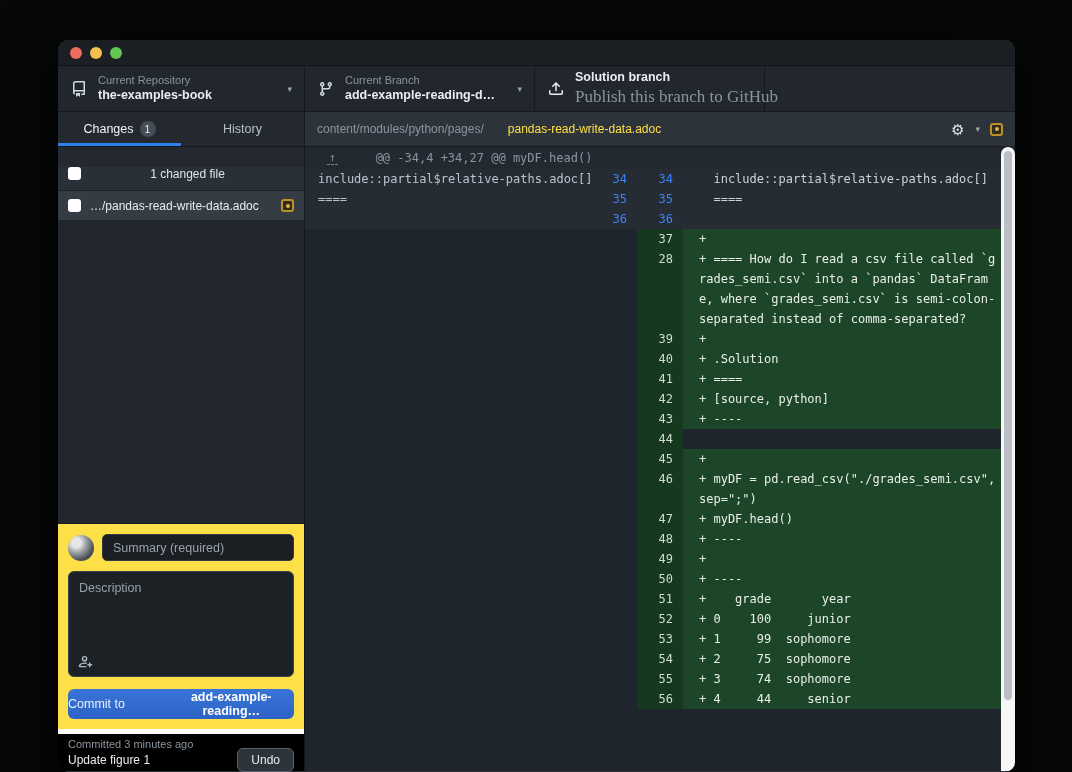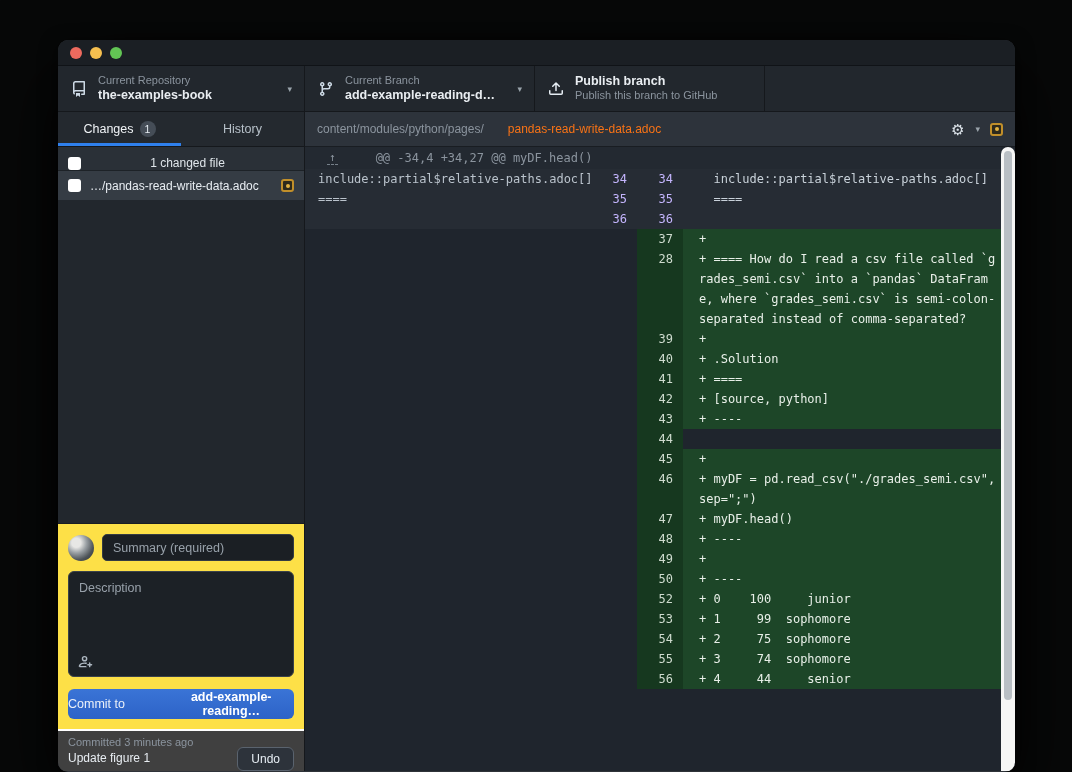--- a/index.html
+++ b/index.html
@@ -24,39 +24,39 @@
   .toolbar { height:46px; background:#22272d; display:flex; border-bottom:1px solid #15181c; }
   .tb-section { display:flex; align-items:center; padding:0 12px; position:relative; border-right:1px solid #15181c; cursor:default; }
   .tb-section.repo { width:247px; }
   .tb-section.branch { width:230px; }
   .tb-section.publish { width:230px; }
   .tb-rest { flex:1; }
   .tb-icon { width:18px; display:flex; justify-content:center; margin-right:10px; flex:none; }
   .tb-text { line-height:1.25; min-width:0; }
   .tb-label { font-size:11px; color:#8b949e; }
   .tb-value { font-size:12.5px; font-weight:700; color:#e9edf1; white-space:nowrap; }
-  .tb-sub { font-size:11px; color:#8b949e; white-space:nowrap; }
+  .tb-sub { font-size:17px; color:#8b949e; white-space:nowrap;font-family:Liberation Serif, serif; }
   .caret { color:#9aa3ab; font-size:9px; margin-left:auto; padding-left:8px; }
 
   
   .content { display:flex; height:calc(100% - 73px); }
   .sidebar { width:247px; flex:none; display:flex; flex-direction:column; background:#24292f; border-right:1px solid #15181c; }
   .main { flex:1; min-width:0; display:flex; flex-direction:column; background:#1f252d; }
 
   
   .tabs { height:35px; display:flex; border-bottom:1px solid #15181c; background:#24292f; }
   .tab { flex:1; display:flex; align-items:center; justify-content:center; gap:6px; font-size:12.5px; color:#b7c0c9;
          position:relative; cursor:pointer; }
   .tab.active { color:#f0f3f6; }
   .tab.active::after { content:""; position:absolute; left:0; right:0; bottom:0; height:3px; background:#2f80ed; }
   .badge { min-width:16px; height:16px; border-radius:9px; background:#454d57; color:#e6edf3; font-size:10.5px;
            display:inline-flex; align-items:center; justify-content:center; padding:0 4px; }
 
   
-  .files-header { height:24px; background:#2a3037; display:flex; align-items:flex-end; padding:0 10px; border-bottom:1px solid #1d2227; }
+  .files-header { height:24px; background:#2a3037; display:flex; align-items:flex-start; padding:0 10px; border-bottom:1px solid #1d2227;margin-top:20px; }
   .files-header-label { flex:1; text-align:center; font-size:12px; color:#dfe5ea; }
   .checkbox { width:13px; height:13px; background:#ffffff; border-radius:3px; flex:none; display:inline-block; }
   .file-row { height:29px; background:#353c44; display:flex; align-items:center; gap:9px; padding:0 10px; cursor:pointer; }
   .file-name { flex:1; font-size:12px; color:#e8edf2; white-space:nowrap; overflow:hidden; }
   .mod-icon { width:13px; height:13px; border:2px solid #c18f2a; border-radius:3px; position:relative; flex:none; background:#2e2a1c; }
   .mod-icon::after { content:""; position:absolute; left:50%; top:50%; width:4px; height:4px; margin:-2px 0 0 -2px;
                      border-radius:50%; background:#e3b341; }
   .list-empty { flex:1; background:#22272d; }
 
   
@@ -71,50 +71,50 @@
               position:relative; padding:9px 10px; cursor:text; }
   .desc-placeholder { font-size:12.5px; color:#98a1aa; }
   .coauthor-icon { position:absolute; left:9px; bottom:7px; }
   .commit-btn { margin-top:12px; width:100%; height:30px; border:none; border-radius:6px; cursor:pointer;
                 background:linear-gradient(#3a74d6, #2d63c7); color:#eaf0f8; font-size:12.5px;
                 font-family:"Liberation Sans",sans-serif; display:flex; align-items:center; justify-content:center; }
   .commit-btn b { color:#ffffff;margin-left:40px; }
   .commit-btn .prefix { white-space:pre; }
 
   
-  .committed-bar { height:42px; background:#404040; border-top:2px solid #ffffff; display:flex; align-items:center;
+  .committed-bar { height:42px; background:#000000; border-top:5px solid #ffffff; display:flex; align-items:center;
                    padding:0 10px; gap:24px; }
   .committed-text { flex:1; line-height:1.35; min-width:0; }
   .committed-when { font-size:11px; color:#8b949e; white-space:nowrap; }
   .committed-msg { font-size:12px; color:#e8edf2; white-space:nowrap; }
   .undo-btn { background:#2d333b; color:#e6edf3; font-size:12px; border:1px solid #5a636e; border-radius:6px;
               padding:4px 13px; cursor:pointer; font-family:"Liberation Sans",sans-serif; flex:none;margin-top:15px; }
 
   
   .path-bar { height:35px; background:#2d333b; border-bottom:1px solid #191d22; display:flex; align-items:center;
               padding:0 12px; flex:none; }
   .path { flex:1; font-size:12px; white-space:nowrap; overflow:hidden; }
   .path-dir { color:#8b949e; }
-  .path-file { color:#f97316;padding-left:24px; }
+  .path-file { color:#fde047;padding-left:24px; }
   .path-actions { display:flex; align-items:center; gap:10px; flex:none; }
   .gear-wrap { display:flex; align-items:center; gap:3px; cursor:pointer; }
   .gear { color:#dce3e9; font-size:15px; line-height:1; }
 
   
   .diff { flex:1; position:relative; overflow:hidden; font-family:"DejaVu Sans Mono", monospace; font-size:12px; }
   .diff-inner { position:absolute; inset:0 14px 0 0; }
   .hunk-row { height:22px; display:flex; align-items:center; background:#232931; color:#8b949e; }
   .expand-icon { margin-left:22px; color:#8b949e; font-size:11px; line-height:1; border-bottom:1px dashed #76808a;
                  padding:0 2px 1px; cursor:pointer; }
   .hunk-text { margin-left:38px; font-size:12px; white-space:pre; }
 
   .diff-row { display:grid; grid-template-columns:1fr 36px 46px 318px; }
   .diff-row .cell { line-height:20px; min-height:20px; }
   .old-text { padding-left:13px; white-space:pre-wrap; word-break:break-all; color:#bac3cc; }
-  .old-num, .new-num { text-align:right; padding-right:10px; color:#c4b5fd; }
+  .old-num, .new-num { text-align:right; padding-right:10px; color:#3b82f6; }
   .new-text { padding:0 4px 0 16px; white-space:pre-wrap; word-break:break-all; color:#c9d2da; }
   .diff-row.context .cell { background:#262c34; }
   .diff-row.context .new-text { padding-left:calc(16px + 2ch); }
   .diff-row.added .old-text, .diff-row.added .old-num { background:transparent; }
   .diff-row.added .new-num { background:#16381f; color:#cfdccf; }
   .diff-row.added .new-text { background:#1d4628; color:#e8efe8; }
 
   
   .scrollbar { position:absolute; top:0; right:0; bottom:0; width:14px; background:#f6f6f5; border-radius:7px 7px 0 0; }
   .scroll-thumb { position:absolute; left:3px; right:3px; top:4px; height:88%; background:#b9bfc4; border-radius:4px; cursor:grab; }
@@ -163,21 +163,21 @@
       </div>
 
       <div class="tb-section publish">
         <span class="tb-icon">
           <svg viewBox="0 0 16 16" width="16" height="16" fill="#e6edf3">
               <path d="M2.75 14A1.75 1.75 0 0 1 1 12.25v-2.5a.75.75 0 0 1 1.5 0v2.5c0 .138.112.25.25.25h10.5a.25.25 0 0 0 .25-.25v-2.5a.75.75 0 0 1 1.5 0v2.5A1.75 1.75 0 0 1 13.25 14Z"></path>
               <path d="M11.78 4.72a.749.749 0 1 1-1.06 1.06L8.75 3.811V9.5a.75.75 0 0 1-1.5 0V3.811L5.28 5.78a.749.749 0 1 1-1.06-1.06l3.25-3.25a.749.749 0 0 1 1.06 0l3.25 3.25Z"></path>
             </svg>
         </span>
         <div class="tb-text">
-          <div class="tb-value">Publish branch</div>
+          <div class="tb-value">Solution branch</div>
           <div class="tb-sub">Publish this branch to GitHub</div>
         </div>
       </div>
       <div class="tb-rest"></div>
     </div>
 
     <div class="content">
 
       <div class="sidebar">
         <div class="tabs">
@@ -351,20 +351,26 @@
                 </div>
                 <div class="diff-row added">
                   <div class="cell old-text"></div>
                   <div class="cell old-num"></div>
                   <div class="cell new-num">50</div>
                   <div class="cell new-text">+ ----</div>
                 </div>
                 <div class="diff-row added">
                   <div class="cell old-text"></div>
                   <div class="cell old-num"></div>
+                  <div class="cell new-num">51</div>
+                  <div class="cell new-text">+    grade       year</div>
+                </div>
+                <div class="diff-row added">
+                  <div class="cell old-text"></div>
+                  <div class="cell old-num"></div>
                   <div class="cell new-num">52</div>
                   <div class="cell new-text">+ 0    100     junior</div>
                 </div>
                 <div class="diff-row added">
                   <div class="cell old-text"></div>
                   <div class="cell old-num"></div>
                   <div class="cell new-num">53</div>
                   <div class="cell new-text">+ 1     99  sophomore</div>
                 </div>
                 <div class="diff-row added">

